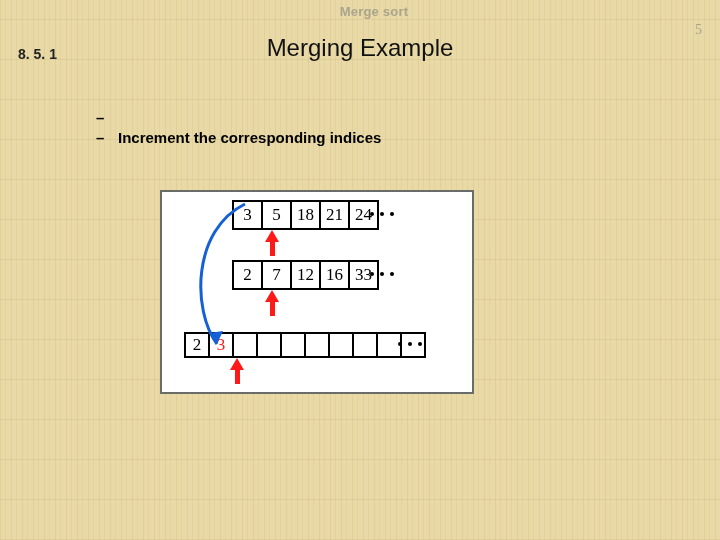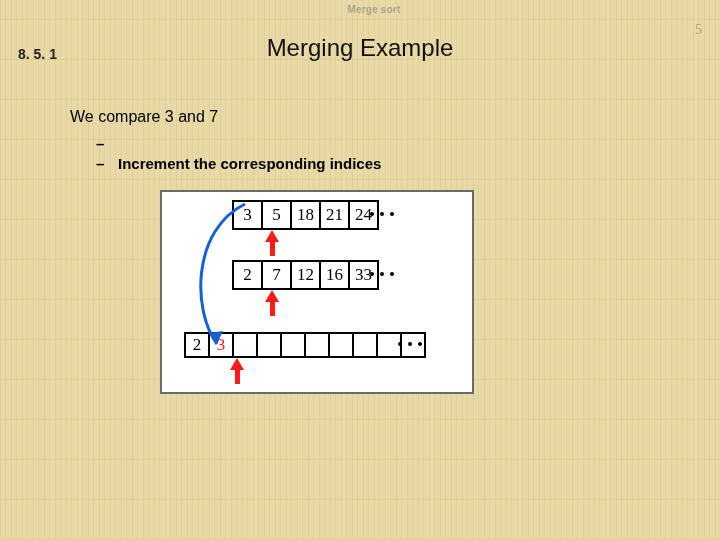--- a/index.html
+++ b/index.html
@@ -13,21 +13,21 @@
       repeating-linear-gradient(0deg,
         rgba(170,140,70,.15) 0 1px, transparent 1px 40px),
       linear-gradient(#e8d9a6,#e8d9a6);
     position:relative;
     color:#000;
     overflow:hidden;
   }
   .topic{
     position:absolute;top:4px;left:0;right:0;
     text-align:center;
-    font-size:10px;
+    font-size:13px;
     color:#a9a58d;
     font-weight:600;
     letter-spacing:.2px;
     padding-left:28px;
   }
   .pagenum{
     position:absolute;top:22px;right:18px;
     font-family:Georgia,'Times New Roman',serif;
     font-size:14px;color:#a9a58d;
   }
@@ -77,21 +77,20 @@
 </style>
 </head>
 <body>
 
 <div class="topic">Merge sort</div>
 <div class="pagenum">5</div>
 <div class="secnum">8. 5. 1</div>
 <div class="title">Merging Example</div>
 
 <div class="body">
-  <p class="lead">We compare 3 and 7</p>
   <div class="bullets">
     <div class="row">
       <span class="dash">–</span>
     </div>
     <div class="row">
       <span class="dash">–</span>
       <span>Increment the corresponding indices</span>
     </div>
   </div>
 </div>

